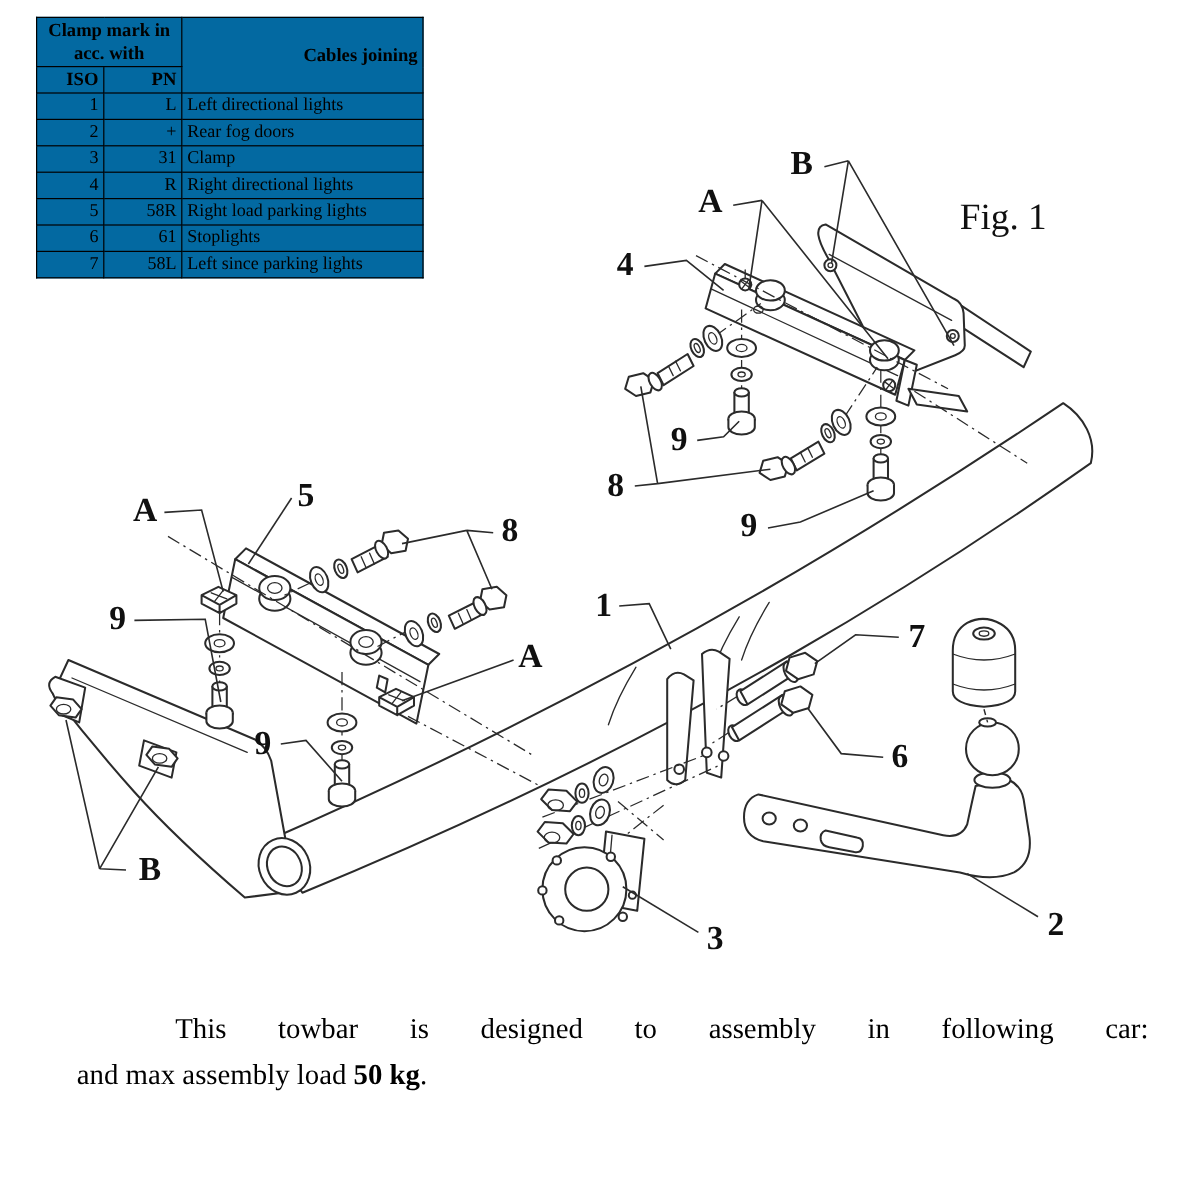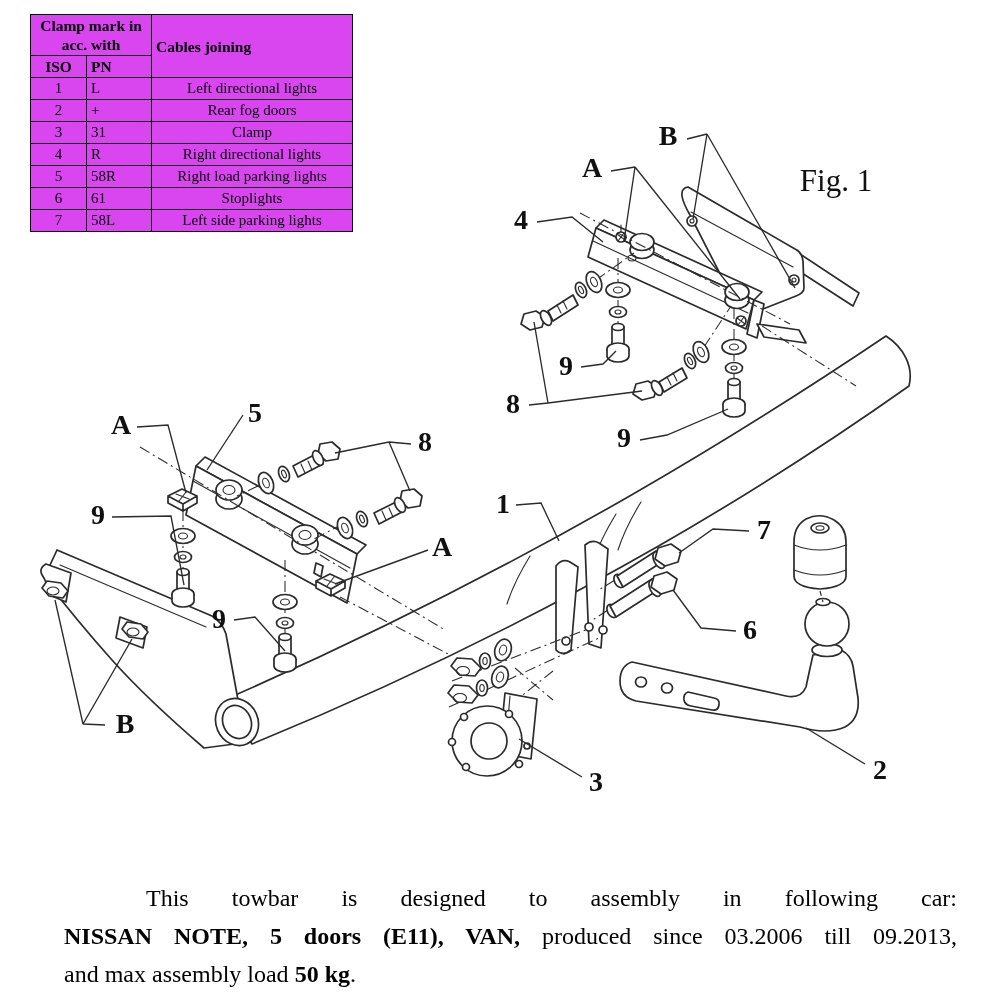--- a/index.html
+++ b/index.html
@@ -1,38 +1,38 @@
 <!DOCTYPE html>
 <html><head>
 <meta charset="utf-8">
 <style>
   html,body{margin:0;padding:0;background:#fff;}
   #page{position:relative;width:1000px;height:992px;background:#fff;overflow:hidden;
         font-family:"Liberation Serif",serif;color:#000;}
   
   .tablewrap{position:absolute;left:30px;top:14px;}
-  table.clamp{border-collapse:collapse;background:#d946ef;}
+  table.clamp{border-collapse:collapse;background:#0369a1;}
   table.clamp td{border:1.6px solid #000;font-family:"Liberation Serif",serif;
         font-size:15px;line-height:19px;padding:1px 4px;vertical-align:middle;}
   table.clamp td.th{font-weight:bold;text-align:center;font-size:15.5px;}
-  table.clamp td.c{text-align:center;width:47px;}
-  table.clamp td.c2{text-align:left;width:56px;}
-  table.clamp td.l{width:192px;text-align:center;}
+  table.clamp td.c{text-align:right;width:47px;}
+  table.clamp td.c2{text-align:right;width:56px;}
+  table.clamp td.l{width:192px;text-align:left;}
   
   svg{position:absolute;left:0;top:0;}
   .part{fill:#fff;stroke:#2b2b2b;stroke-width:1.7;stroke-linejoin:round;}
   .ln{fill:none;stroke:#2b2b2b;stroke-width:1.7;stroke-linecap:round;}
   .thin{stroke-width:1.1;}
   .dash{fill:none;stroke:#2b2b2b;stroke-width:1.05;stroke-dasharray:11 4 2 4;}
   .dash2{fill:none;stroke:#2b2b2b;stroke-width:1.2;stroke-dasharray:5 4;}
   .leader{fill:none;stroke:#2b2b2b;stroke-width:1.35;}
   .lbl{font-family:"Liberation Serif",serif;font-size:28px;font-weight:bold;fill:#101010;}
   .fig{font-family:"Liberation Serif",serif;font-size:31px;fill:#101010;}
   
-  .desc{position:absolute;left:64px;top:879px;width:893px;font-size:24px;}
+  .desc{position:absolute;left:64px;top:839px;width:893px;font-size:24px;}
   .dl{line-height:38px;white-space:normal;}
   .j{text-align:justify;text-align-last:justify;}
   .d1{text-indent:82px;}
   .dl b{font-weight:bold;}
 </style>
 </head>
 <body>
 
 <div id="page">
 
@@ -296,21 +296,21 @@
     <text class="lbl" x="596" y="791" text-anchor="middle">3</text>
     <text class="lbl" x="880" y="779" text-anchor="middle">2</text>
     <text class="fig" x="836" y="191" text-anchor="middle">Fig. 1</text>
   </svg>
 
   <div class="tablewrap">
     <table class="clamp">
       <tbody id="clamp-body">
         <tr>
           <td class="th" colspan="2" style="width:110px;">Clamp mark in acc. with</td>
-          <td class="th l" rowspan="2" style="text-align:left;">Cables joining</td>
+          <td class="th l" rowspan="2" style="text-align:right;">Cables joining</td>
         </tr>
         <tr>
           <td class="th c">ISO</td>
           <td class="th c2">PN</td>
         </tr>
       <tr>
             <td class="c">1</td>
             <td class="c2">L</td>
             <td class="l">Left directional lights</td>
           </tr>
@@ -335,25 +335,24 @@
             <td class="l">Right load parking lights</td>
           </tr>
           <tr>
             <td class="c">6</td>
             <td class="c2">61</td>
             <td class="l">Stoplights</td>
           </tr>
           <tr>
             <td class="c">7</td>
             <td class="c2">58L</td>
-            <td class="l">Left side parking lights</td>
+            <td class="l">Left since parking lights</td>
           </tr>
         </tbody>
     </table>
   </div>
 
   <div class="desc">
     <div class="dl j d1"><span>This towbar is designed to assembly in following car:</span></div>
-    <div class="dl j"><b>NISSAN NOTE, 5 doors (E11), VAN,</b> <span>produced since 03.2006 till 09.2013,</span></div>
     <div class="dl"><span>and max assembly load</span> <b>50 kg</b><span>.</span></div>
   </div>
 
 </div>
 
 </body></html>

